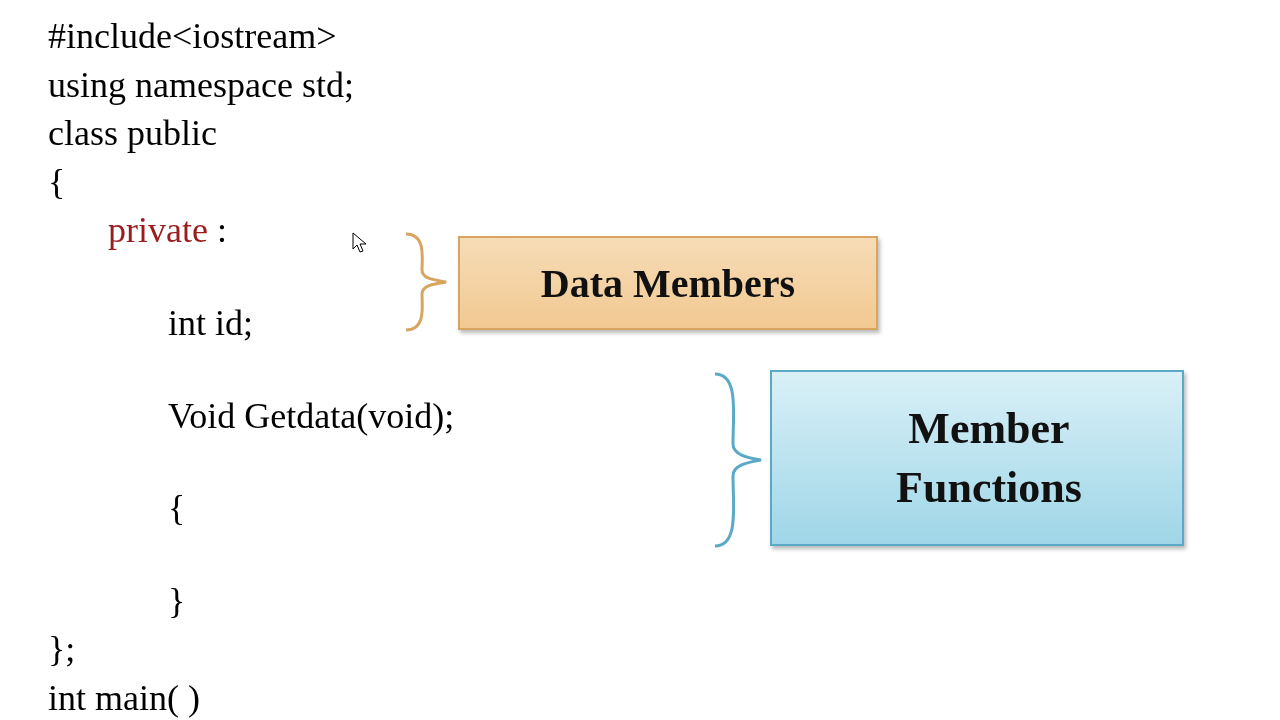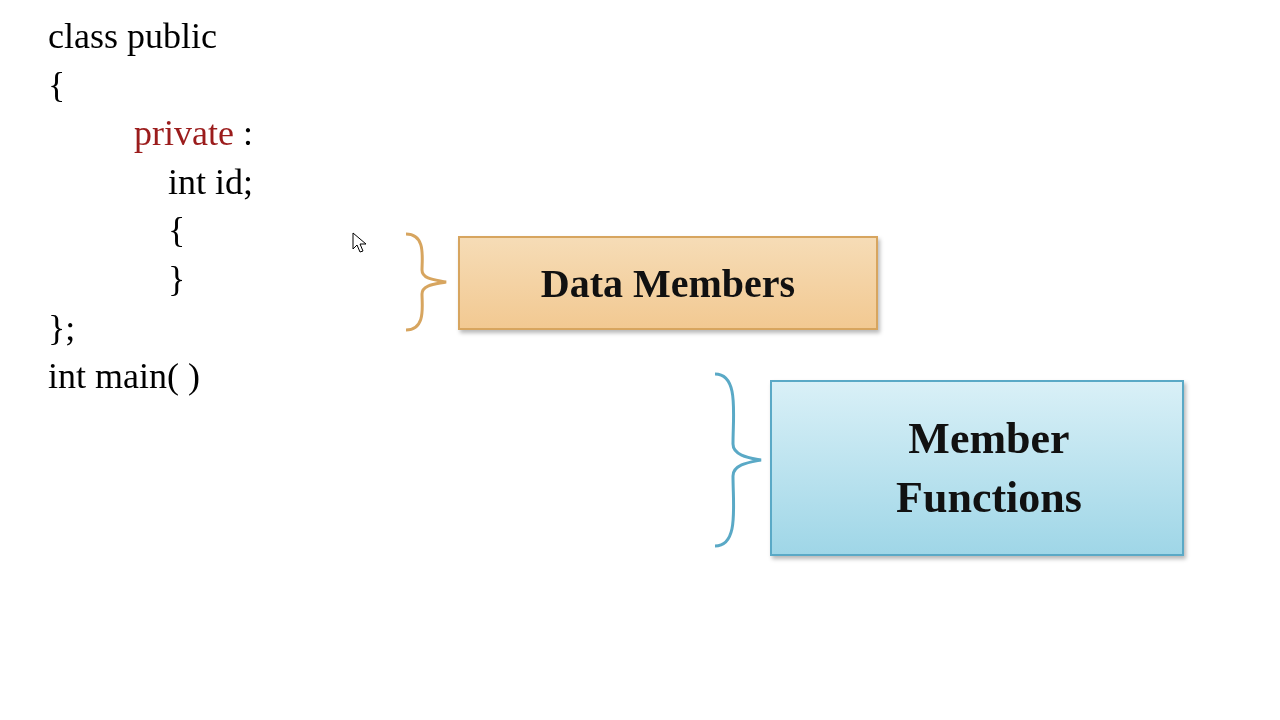--- a/index.html
+++ b/index.html
@@ -14,22 +14,22 @@
     .code {
       position: absolute;
       left: 48px;
       top: 12px;
       font-size: 36px;
       line-height: 1.35;
       color: #000;
     }
     .code .line { white-space: pre; }
     .code .kw { color: #9b1c1c; }
-    .code .indent1 { padding-left: 60px; text-align: right; }
-    .code .indent2 { padding-left: 120px; }
+    .code .indent1 { padding-left: 60px; }
+    .code .indent2 { padding-left: 120px; margin-top: 44px; }
     .code .indent3 { padding-left: 170px; }
 
     .box {
       position: absolute;
       font-family: "Times New Roman", serif;
       font-weight: bold;
       color: #111;
       display: flex;
       align-items: center;
       justify-content: center;
@@ -39,21 +39,21 @@
       box-shadow: 2px 3px 4px rgba(0,0,0,.28);
     }
     .box-data {
       left: 458px; top: 236px;
       width: 420px; height: 94px;
       font-size: 40px;
       background: linear-gradient(#f6dcb6, #f2c992);
       border-color: #d7a55f;
     }
     .box-func {
-      left: 770px; top: 380px;
+      left: 770px; top: 370px;
       width: 414px; height: 176px;
       font-size: 44px;
       line-height: 1.35;
       background: linear-gradient(#d9f0f7, #9fd6e7);
       border-color: #5aa9c6;
       padding-left: 24px;
     }
 
     .brace { position: absolute; }
     .brace svg { display: block; }
@@ -61,24 +61,27 @@
     .cursor {
       position: absolute;
       left: 352px; top: 232px;
       width: 16px; height: 22px;
     }
   </style>
 </head>
 <body>
 
 <div class="code">
+  <div class="line">#include&lt;iostream&gt;</div>
+  <div class="line">using namespace std;</div>
   <div class="line">class public</div>
   <div class="line">{</div>
   <div class="line indent1"><span class="kw">private</span><span> :</span></div>
   <div class="line indent2">int id;</div>
+  <div class="line indent2">Void Getdata(void);</div>
   <div class="line indent2">{</div>
   <div class="line indent2">}</div>
   <div class="line">};</div>
   <div class="line">int main( )</div>
 
 </div>
 
 <div class="brace" style="left:398px; top:230px;">
   <svg width="56" height="104" viewBox="0 0 56 104">
     <path d="M8,4 C28,4 24,28 24,40 C24,50 40,50 48,52 C40,54 24,54 24,64 C24,76 28,100 8,100" fill="none" stroke="#d7a55f" stroke-width="3"></path>

